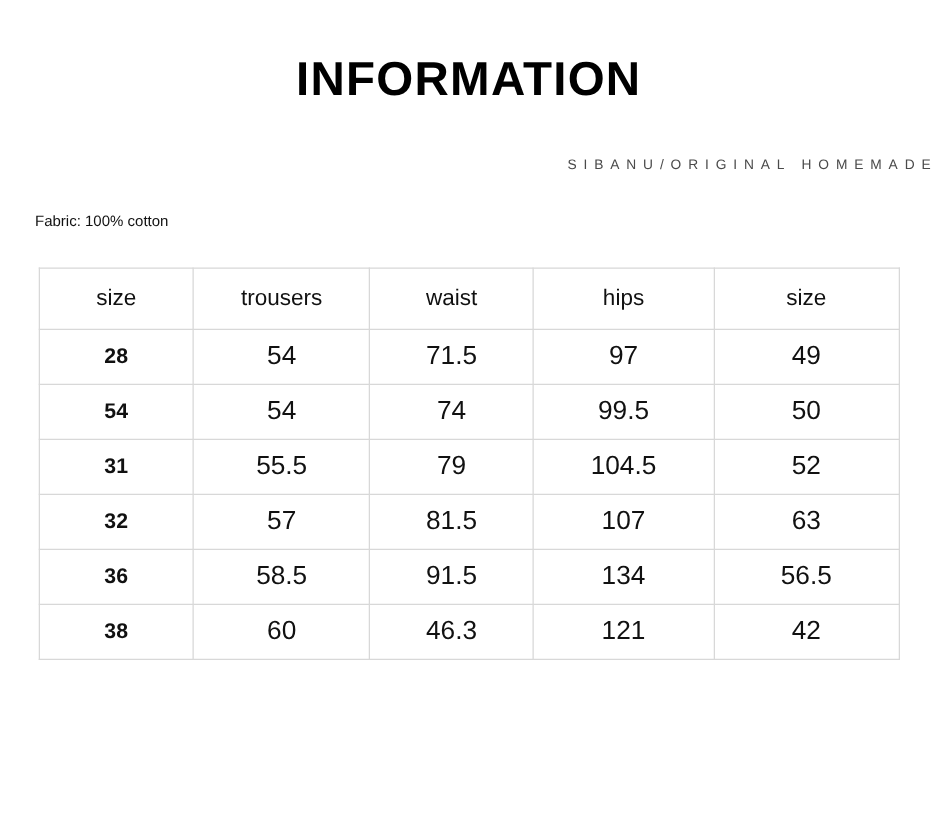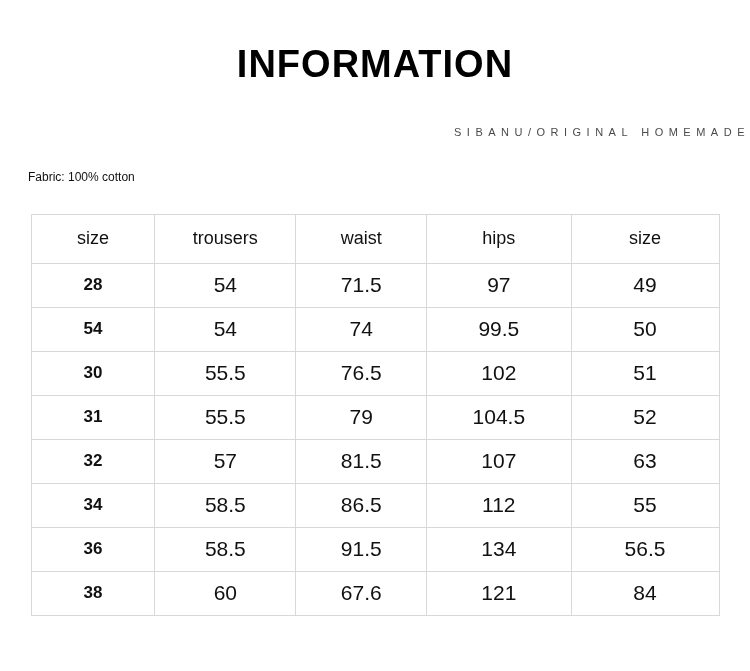--- a/index.html
+++ b/index.html
@@ -114,58 +114,44 @@
           <td>49</td>
         </tr>
         <tr>
           <td class="sizecell">54</td>
           <td>54</td>
           <td>74</td>
           <td>99.5</td>
           <td>50</td>
         </tr>
         <tr>
-          <td class="sizecell">30</td>
-          <td>55.5</td>
-          <td>76.5</td>
-          <td>102</td>
-          <td>51</td>
-        </tr>
-        <tr>
           <td class="sizecell">31</td>
           <td>55.5</td>
           <td>79</td>
           <td>104.5</td>
           <td>52</td>
         </tr>
         <tr>
           <td class="sizecell">32</td>
           <td>57</td>
           <td>81.5</td>
           <td>107</td>
           <td>63</td>
         </tr>
         <tr>
-          <td class="sizecell">34</td>
-          <td>58.5</td>
-          <td>86.5</td>
-          <td>112</td>
-          <td>55</td>
-        </tr>
-        <tr>
           <td class="sizecell">36</td>
           <td>58.5</td>
           <td>91.5</td>
           <td>134</td>
           <td>56.5</td>
         </tr>
         <tr>
           <td class="sizecell">38</td>
           <td>60</td>
-          <td>67.6</td>
+          <td>46.3</td>
           <td>121</td>
-          <td>84</td>
+          <td>42</td>
         </tr>
       </tbody>
     </table>
   </div>
 
 </div>
 
 </body></html>

